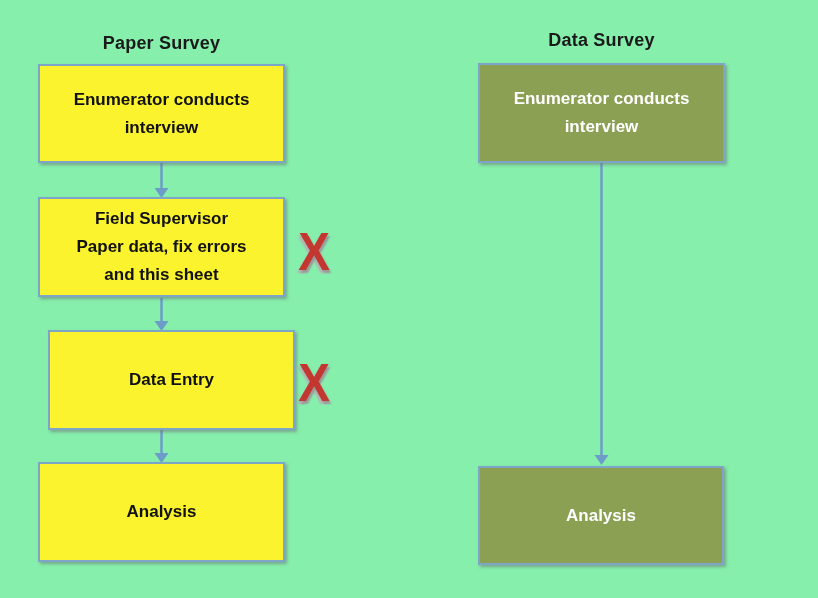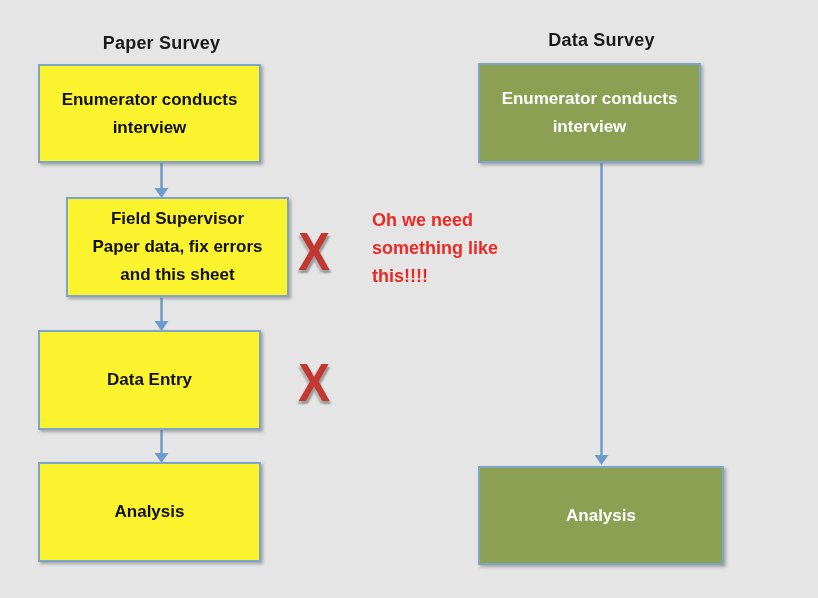--- a/index.html
+++ b/index.html
@@ -5,35 +5,35 @@
   html, body {
     margin: 0;
     padding: 0;
     background: #ffffff;
     font-family: "Liberation Sans", sans-serif;
   }
   #stage {
     position: relative;
     width: 818px;
     height: 598px;
-    background: #e5e5e5;
+    background: #86efac;
     overflow: hidden;
   }
   .col-title {
     position: absolute;
     width: 247px;
     text-align: center;
     font-size: 18px;
     font-weight: 600;
     color: #1a1a1a;
     letter-spacing: 0.2px;
   }
   .flow-box {
     position: absolute;
-    width: 223px;
+    width: 247px;
     box-sizing: border-box;
     border: 2px solid #7ca5c8;
     box-shadow: 2px 2px 3px rgba(110,110,110,0.55);
     display: flex;
     flex-direction: column;
     justify-content: center;
     align-items: center;
     text-align: center;
     font-size: 17px;
     font-weight: 600;
@@ -83,27 +83,27 @@
     </g>
   </svg>
 
   <div class="col-title" style="left:38px; top:33px;">Paper Survey</div>
 
   <div class="flow-box yellow" style="left:38px; top:64px; height:99px;">
     <div>Enumerator conducts</div>
     <div>interview</div>
   </div>
 
-  <div class="flow-box yellow" style="left:38px; top:197px; height:100px;margin-left:28px;">
+  <div class="flow-box yellow" style="left:38px; top:197px; height:100px;">
     <div>Field Supervisor</div>
     <div>Paper data, fix errors</div>
     <div>and this sheet</div>
   </div>
 
-  <div class="flow-box yellow" style="left:38px; top:330px; height:100px;">
+  <div class="flow-box yellow" style="left:48px; top:330px; height:100px;">
     <div>Data Entry</div>
   </div>
 
   <div class="flow-box yellow" style="left:38px; top:462px; height:100px;">
     <div>Analysis</div>
   </div>
 
   <div class="col-title" style="left:478px; top:30px;">Data Survey</div>
 
   <div class="flow-box green" style="left:478px; top:63px; height:100px;">
@@ -111,20 +111,15 @@
     <div>interview</div>
   </div>
 
   <div class="flow-box green" style="left:478px; top:466px; height:99px; width:246px;">
     <div>Analysis</div>
   </div>
 
   <div class="x-mark" style="left:296px; top:224px;">X</div>
   <div class="x-mark" style="left:296px; top:355px;">X</div>
 
-  <div class="note red" style="left:372px; top:206px;">
-    <div>Oh we need</div>
-    <div>something like</div>
-    <div>this!!!!</div>
-  </div>
 
 
 </div>
 
 </body></html>

